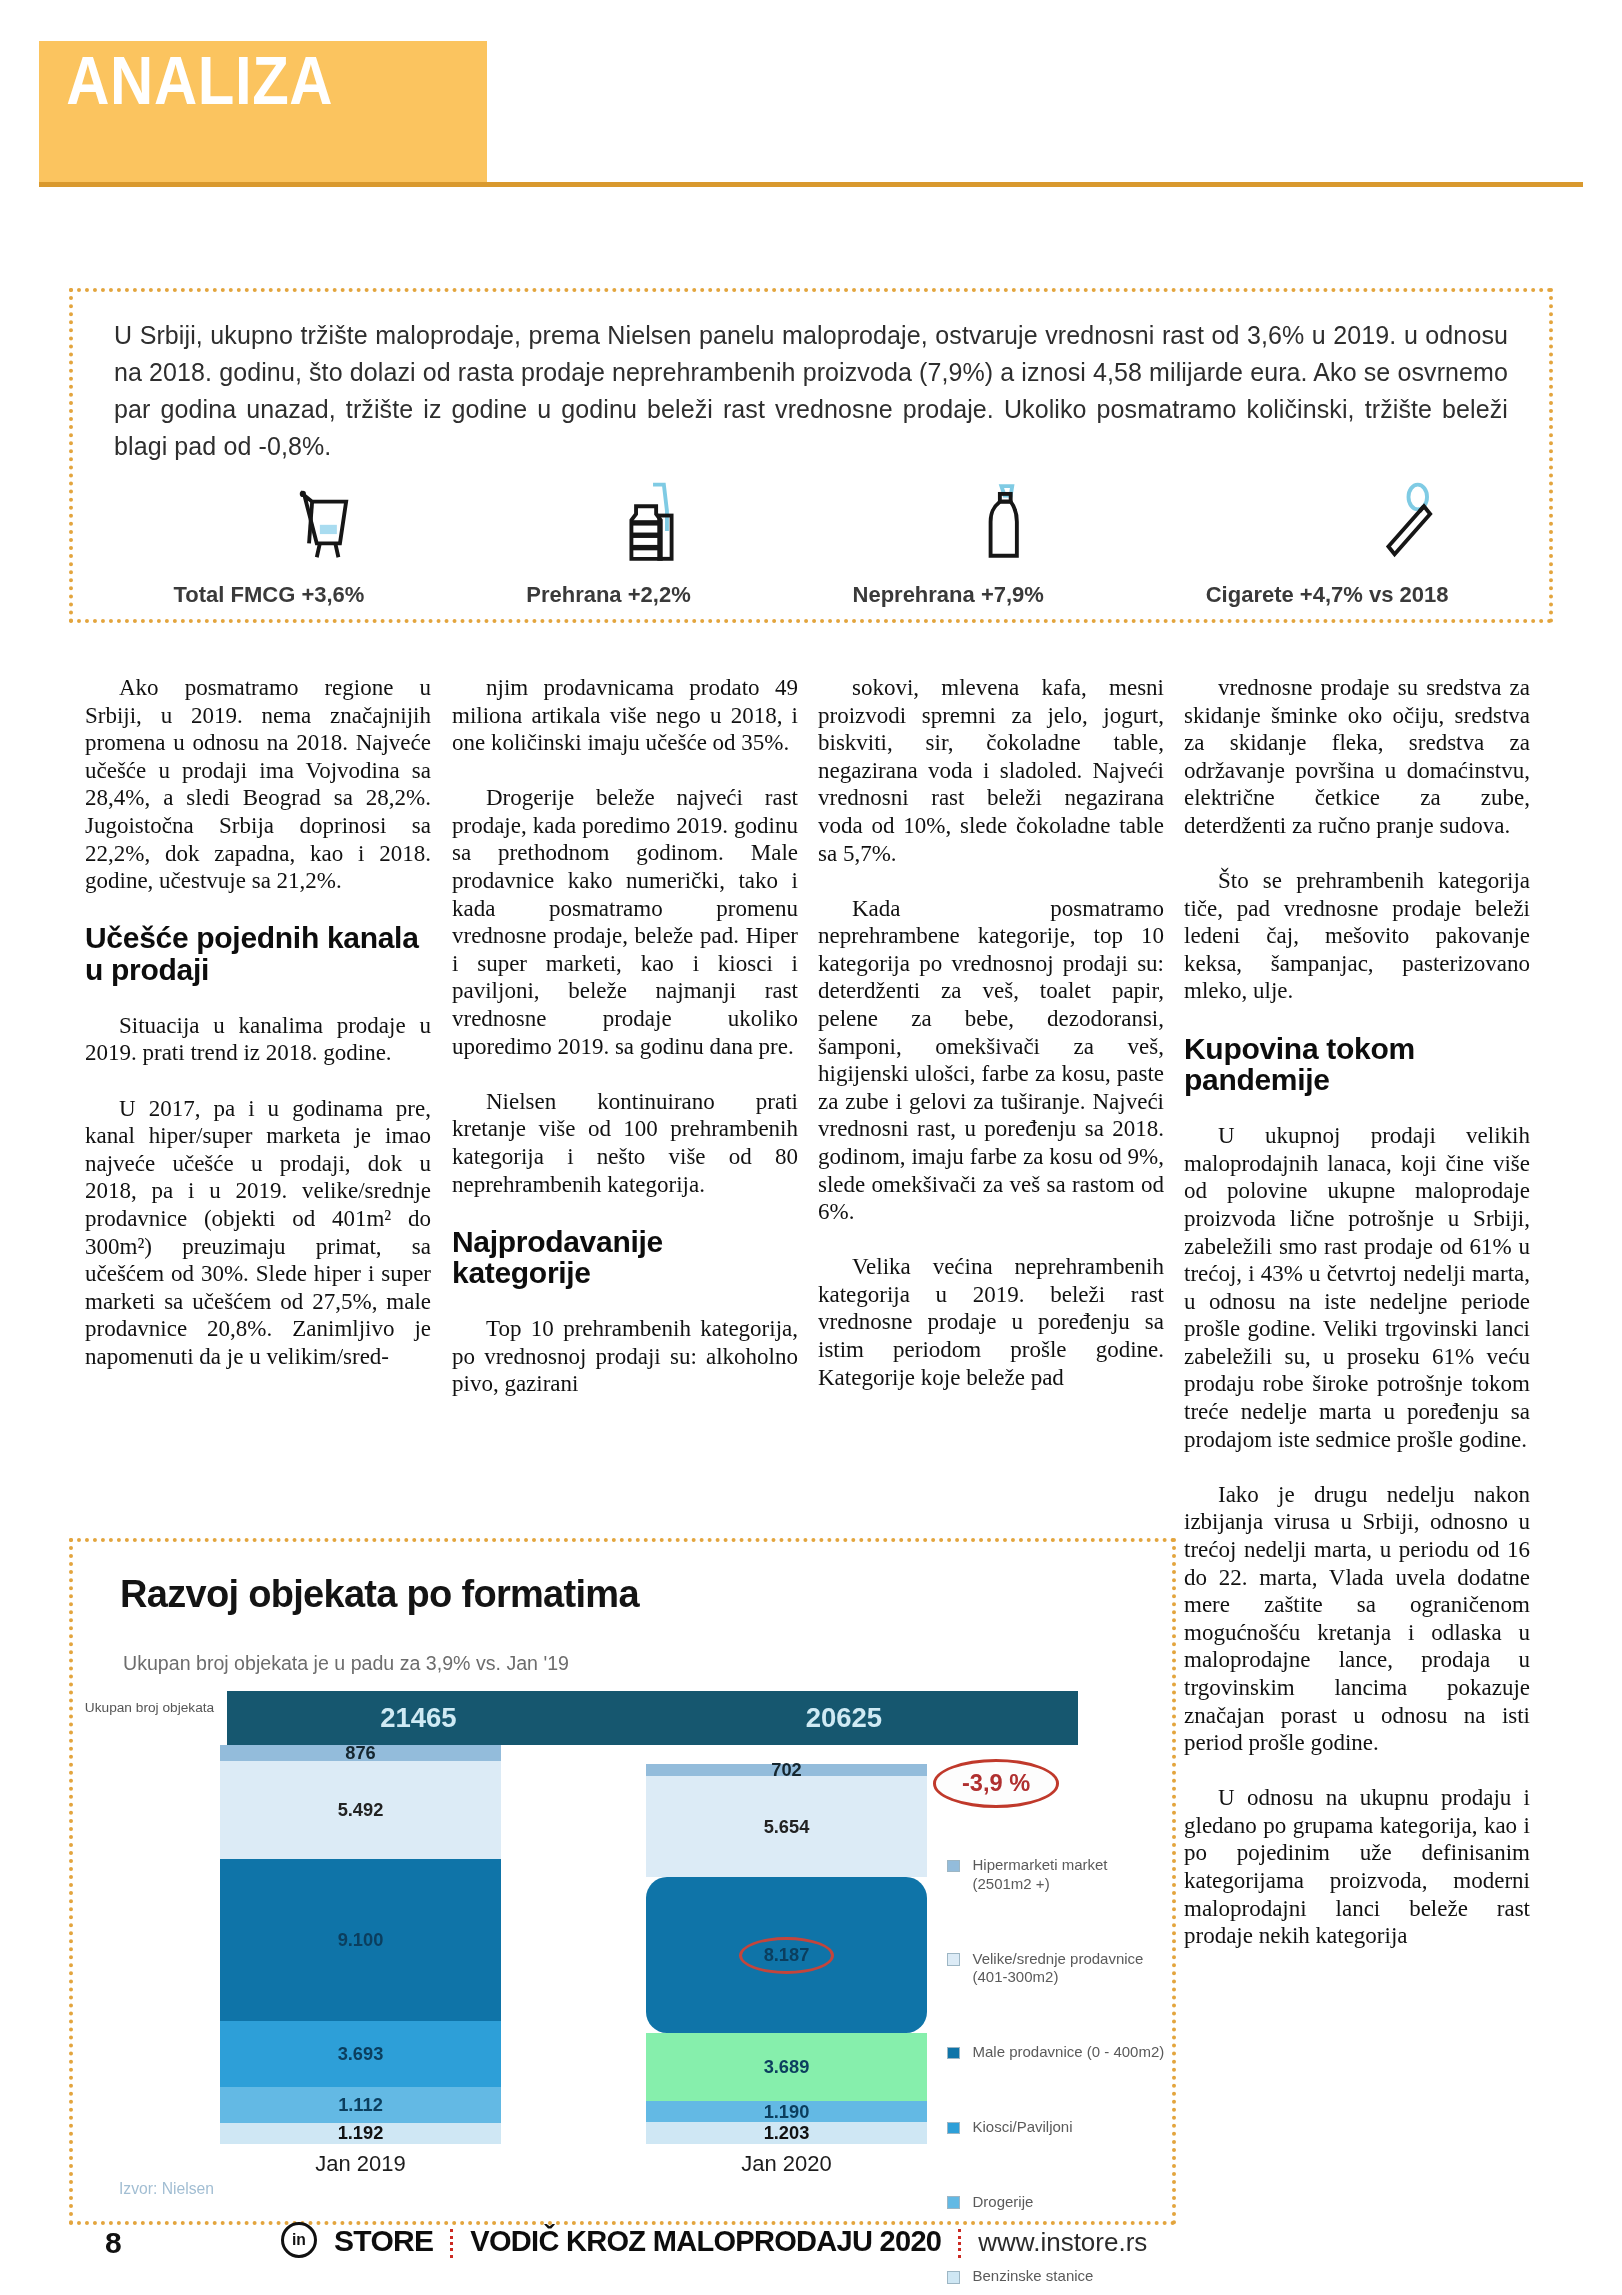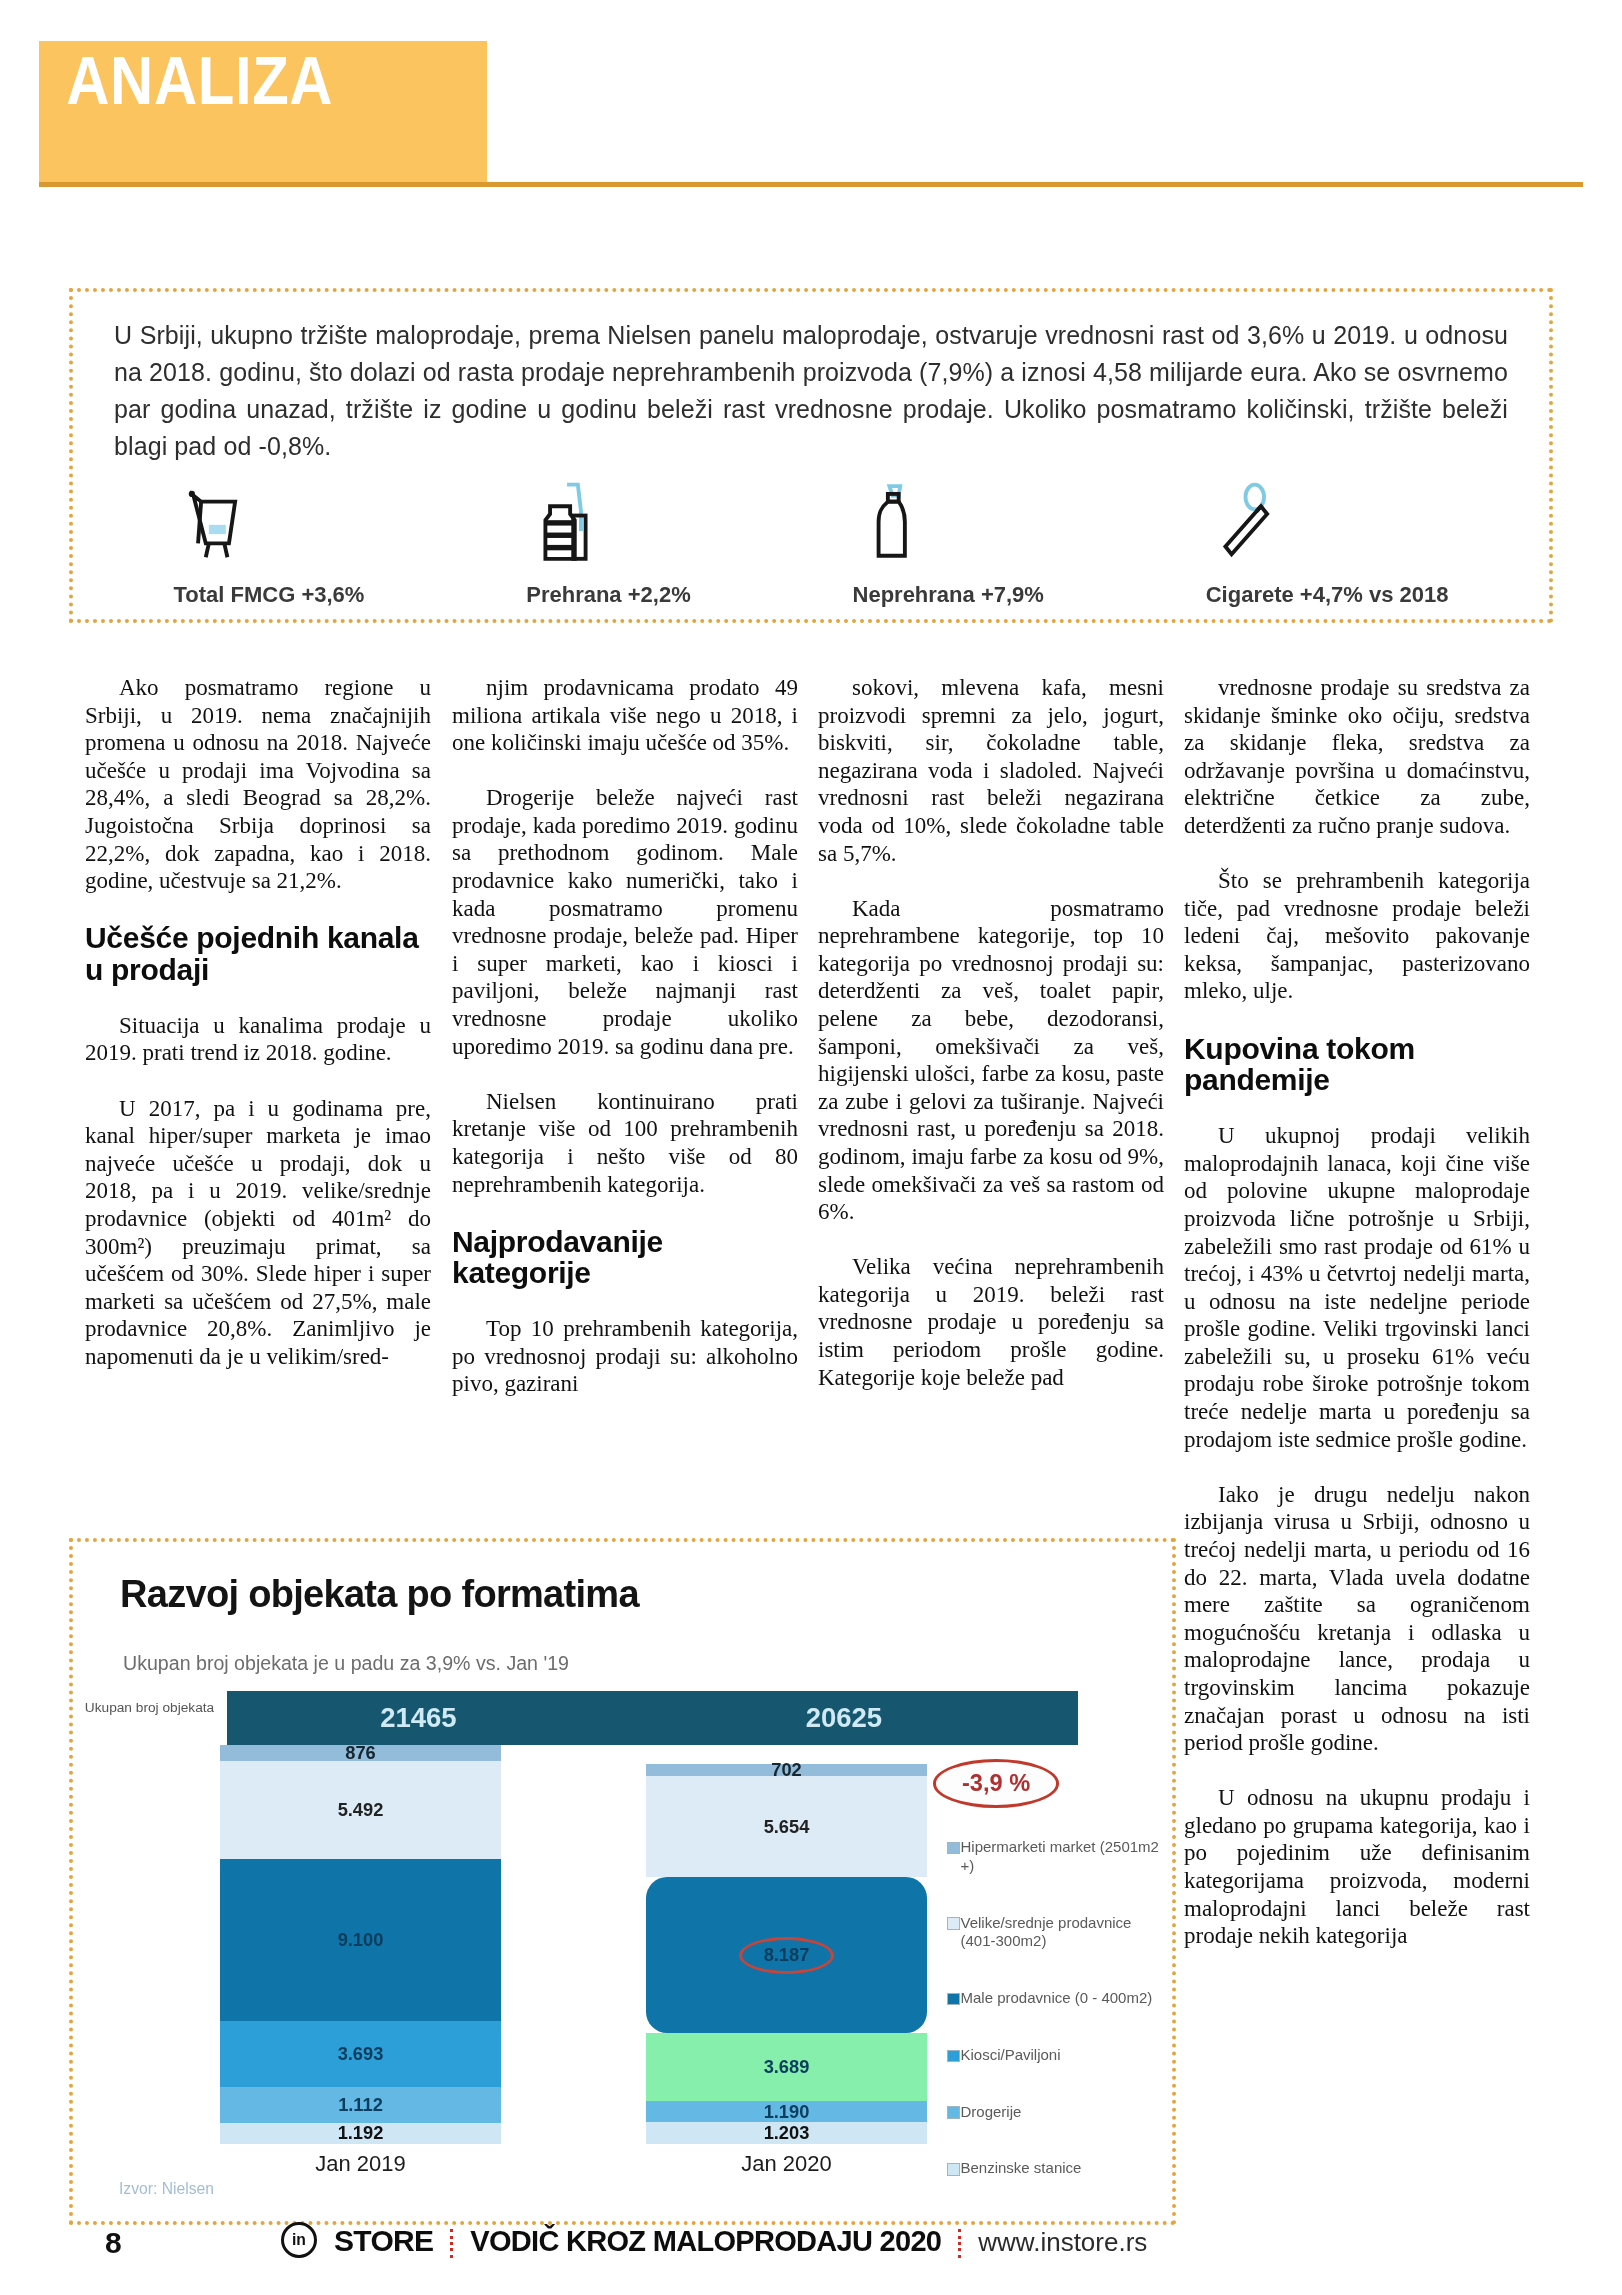--- a/index.html
+++ b/index.html
@@ -17,21 +17,21 @@
   
   .dotted-box{border:4.6px dotted #e3a53e;background:#ffffff;box-sizing:border-box;}
 
   
   #intro-box{left:69px;top:288px;width:1484px;height:335px;}
   #intro-text{position:absolute;left:41px;top:25px;width:1394px;
               font-size:25px;line-height:1.48;color:#2e2e2e;font-weight:500;
               text-align:justify;letter-spacing:0.1px;}
   #stats-row{position:absolute;left:19.6px;right:19.6px;top:165px;height:151px;
              display:flex;justify-content:space-around;align-items:flex-end;}
-  .stat-item{display:flex;flex-direction:column;align-items:flex-start;gap:17px;}
+  .stat-item{display:flex;flex-direction:column;align-items:flex-end;gap:17px;}
   .stat-icon svg{width:79px;height:85px;display:block;}
   .stat-label{font-size:22px;font-weight:700;color:#3a3a3a;}
 
   
   .col{top:674px;width:346px;overflow:hidden;
        font-family:"Liberation Serif","DejaVu Serif",serif;
        font-size:23px;line-height:1.2;color:#111;text-align:justify;}
   #col-1{left:85px;height:838px;}
   #col-2{left:452px;height:838px;}
   #col-3{left:818px;height:838px;}
@@ -58,21 +58,21 @@
   .bar-segment{position:relative;width:100%;display:flex;align-items:center;justify-content:center;}
   .segment-label{font-size:18.3px;font-weight:600;white-space:nowrap;line-height:1;}
   .segment-label.circled{border:3.3px solid #c4453c;border-radius:50%;padding:6.5px 22px;}
   .axis-label{position:absolute;top:609px;width:281px;text-align:center;
               font-size:22px;color:#1c1c1c;}
   #change-badge{position:absolute;left:860px;top:217px;border:3.3px solid #c0392b;
                 border-radius:50%;padding:7.9px 26px;color:#b03030;font-size:23.6px;
                 font-weight:800;background:#fdfdfd;}
   #legend{position:absolute;left:874px;top:296px;width:222px;display:flex;
           flex-direction:column;gap:38px;}
-  .legend-item{display:flex;align-items:flex-start;gap:1px;}
+  .legend-item{display:flex;align-items:flex-start;gap:13px;margin-top:18px;}
   .legend-swatch{width:10.5px;height:10.5px;margin-top:3.9px;flex:0 0 10.5px;border:0.7px solid #9db6c4;}
   .legend-label{font-size:15px;color:#5a5a5a;line-height:1.25;}
   #source-note{position:absolute;left:46px;top:638px;font-size:15.7px;color:#a2bed3;}
 
   
   #page-number{left:105px;top:2226px;font-size:30px;font-weight:800;color:#111;}
   #footer-brand{left:281px;top:2222px;display:flex;align-items:flex-end;gap:17px;}
   #brand-circle{width:30px;height:30px;border:3.3px solid #111;border-radius:50%;
                 display:flex;align-items:center;justify-content:center;
                 font-size:15.7px;font-weight:800;color:#111;}

